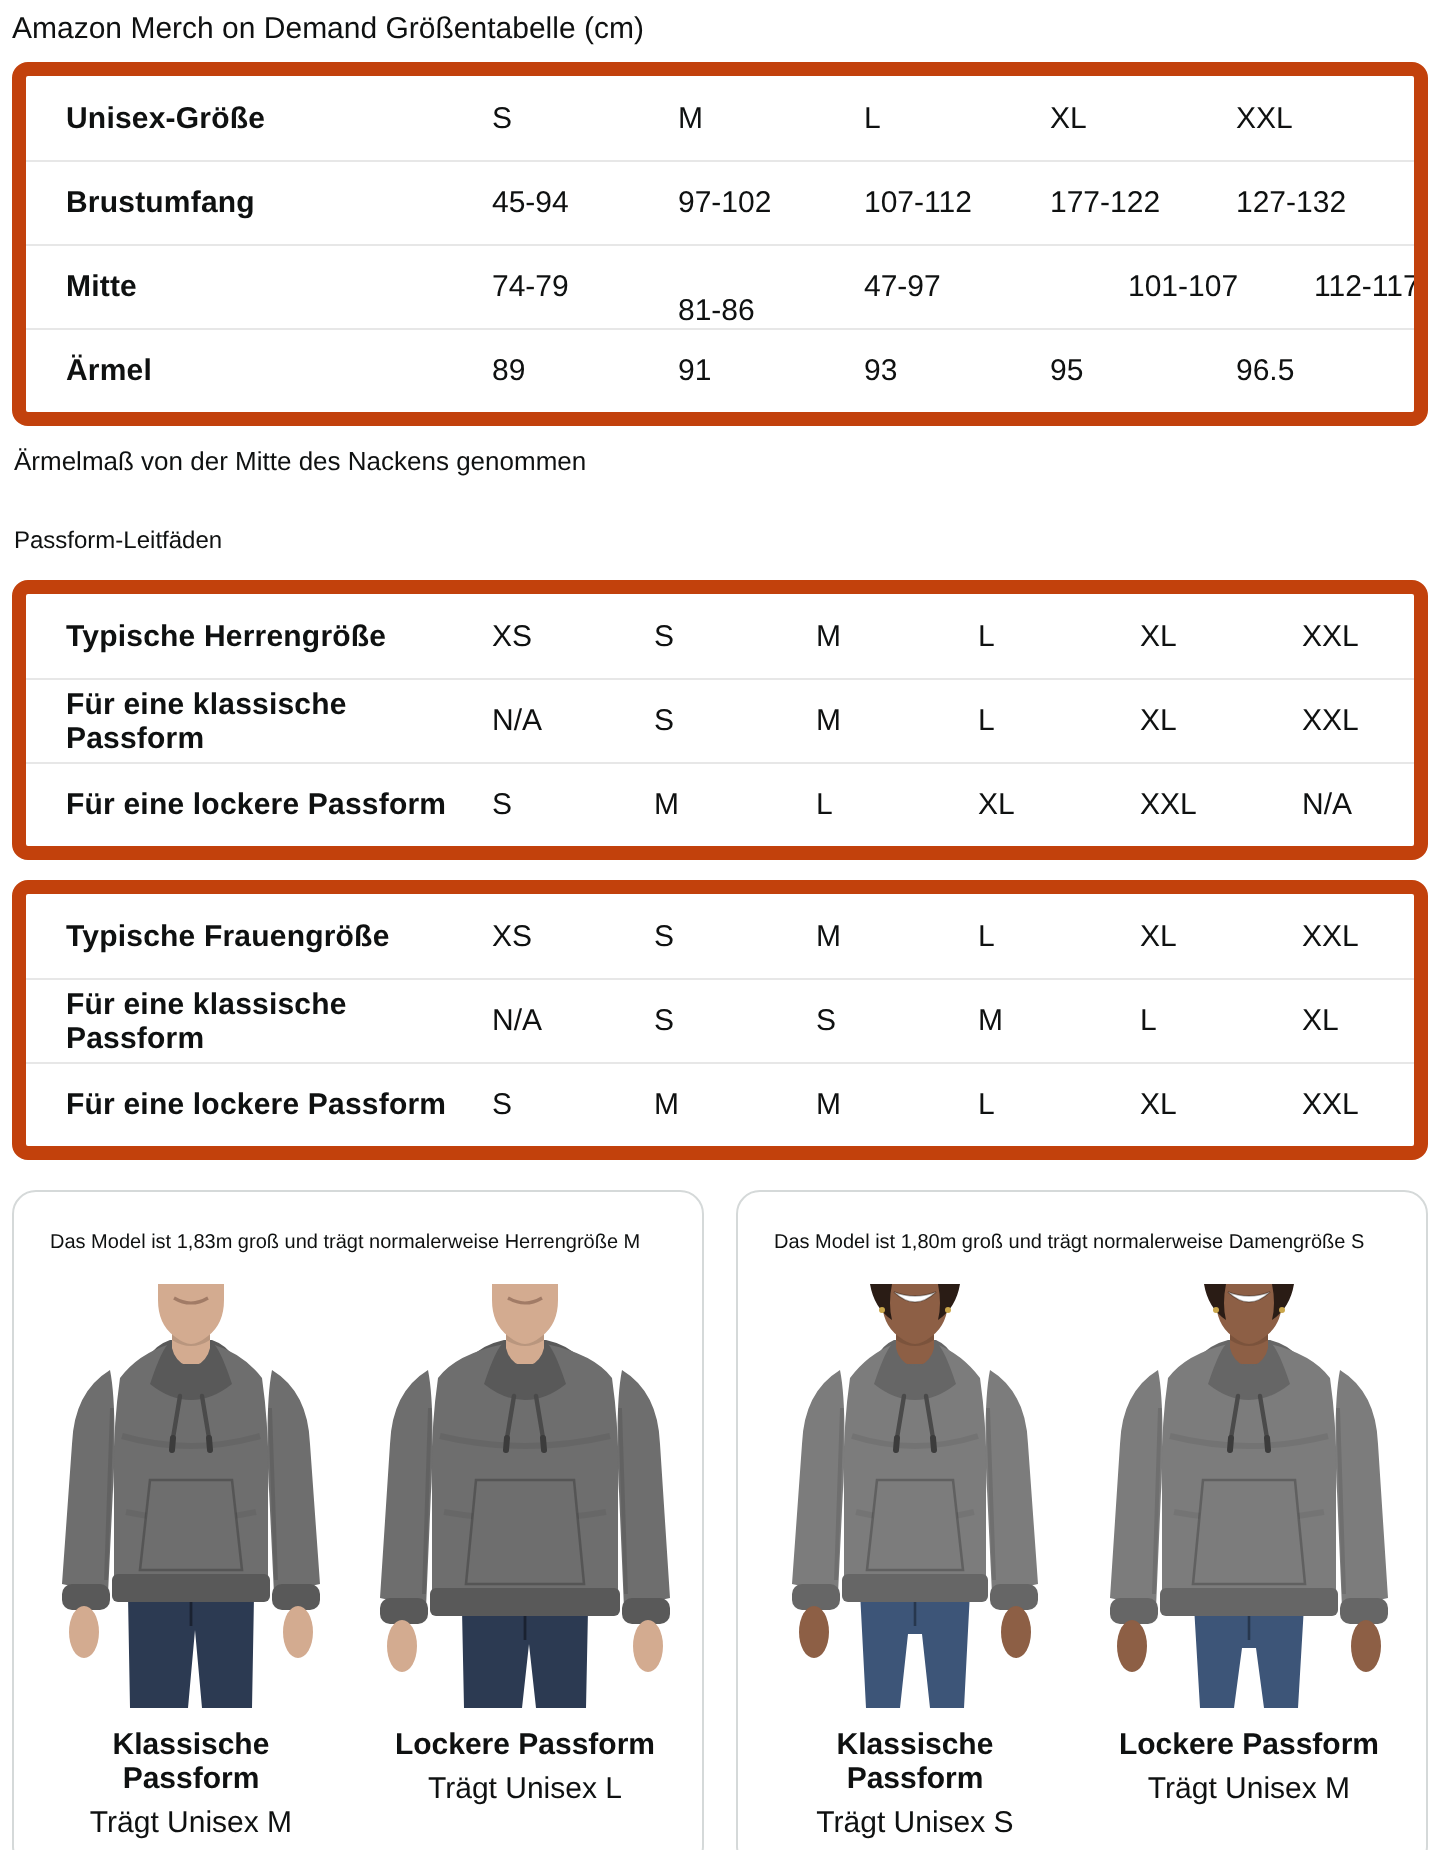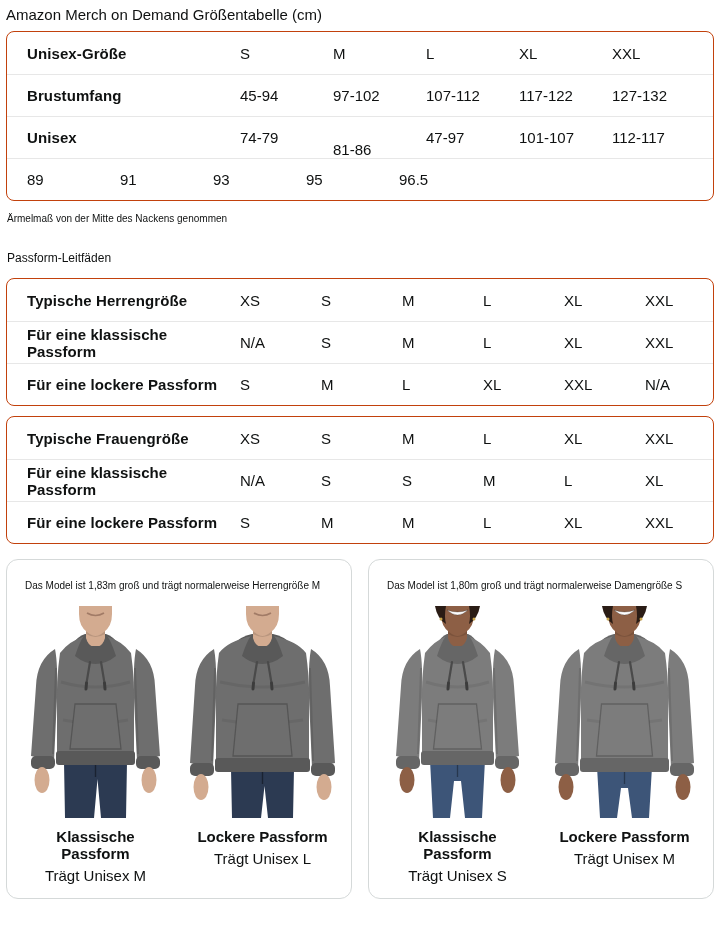--- a/index.html
+++ b/index.html
@@ -3,26 +3,26 @@
 <meta charset="utf-8">
 <style>
   html,body{margin:0;padding:0;}
   body{
     width:720px;height:925px;background:#ffffff;color:#0f1111;
     font-family:"Liberation Sans",sans-serif;overflow:hidden;
     -webkit-font-smoothing:antialiased;
   }
   .page{padding:4px 6px 0 6px;}
   .title{font-size:15px;font-weight:400;line-height:17px;margin:2px 0 8px 0;}
-  .tbl{border:1px solid #c2410c;border-radius:8px;background:#ffffff;overflow:hidden;}
+  .tbl{border:7px solid #c2410c;border-radius:8px;background:#ffffff;overflow:hidden;}
   .trow{display:flex;align-items:center;height:42px;border-top:1px solid #e7e7e7;padding-left:20px;box-sizing:border-box;}
   .trow:first-child{border-top:none;}
   .tlabel{flex:0 0 213px;font-weight:700;font-size:15px;letter-spacing:0.1px;}
   .tcell{font-size:15px;flex:0 0 auto;}
-  .note{font-size:10px;margin:10px 0 0 1px;line-height:15px;}
+  .note{font-size:13px;margin:10px 0 0 1px;line-height:15px;}
   .subhead{font-size:12px;font-weight:400;margin:23px 0 11px 1px;line-height:18px;}
   .fit-tbl{margin-top:0;}
   .fit-tbl + .fit-tbl{margin-top:10px;}
   .cards{display:flex;gap:16px;margin-top:15px;}
   .card{flex:1;border:1px solid #d5d9d9;border-radius:12px;padding:12px 13px 14px 13px;background:#ffffff;box-sizing:border-box;}
   .card-desc{font-size:10px;line-height:23px;margin:2px 0 9px 5px;max-width:300px;}
   .figs{display:flex;justify-content:center;gap:22px;}
   .fig{width:145px;}
   .fig .photo{width:145px;height:212px;background:#ffffff;}
   .fig svg{display:block;}
@@ -42,32 +42,33 @@
         <div class="tcell" style="width: 93px;">M</div>
         <div class="tcell" style="width: 93px;">L</div>
         <div class="tcell" style="width: 93px;">XL</div>
         <div class="tcell" style="width: 93px;">XXL</div>
       </div>
       <div class="trow">
         <div class="tlabel">Brustumfang</div>
         <div class="tcell" style="width: 93px;">45-94</div>
         <div class="tcell" style="width: 93px;">97-102</div>
         <div class="tcell" style="width: 93px;">107-112</div>
-        <div class="tcell" style="width: 93px;">117-122</div>
+        <div class="tcell" style="width: 93px;">177-122</div>
         <div class="tcell" style="width: 93px;">127-132</div>
       </div>
       <div class="trow">
-        <div class="tlabel">Unisex</div>
+        <div class="tlabel">Mitte</div>
         <div class="tcell" style="width: 93px;">74-79</div>
         <div class="tcell" style="width: 93px; margin-top: 24px;">81-86</div>
         <div class="tcell" style="width: 93px;">47-97</div>
-        <div class="tcell" style="width: 93px;">101-107</div>
+        <div class="tcell" style="width: 93px; margin-left: 39px;">101-107</div>
         <div class="tcell" style="width: 93px;">112-117</div>
       </div>
       <div class="trow">
+        <div class="tlabel">Ärmel</div>
         <div class="tcell" style="width: 93px;">89</div>
         <div class="tcell" style="width: 93px;">91</div>
         <div class="tcell" style="width: 93px;">93</div>
         <div class="tcell" style="width: 93px;">95</div>
         <div class="tcell" style="width: 93px;">96.5</div>
       </div>
     </div>
 
   <div class="note">Ärmelmaß von der Mitte des Nackens genommen</div>
 

